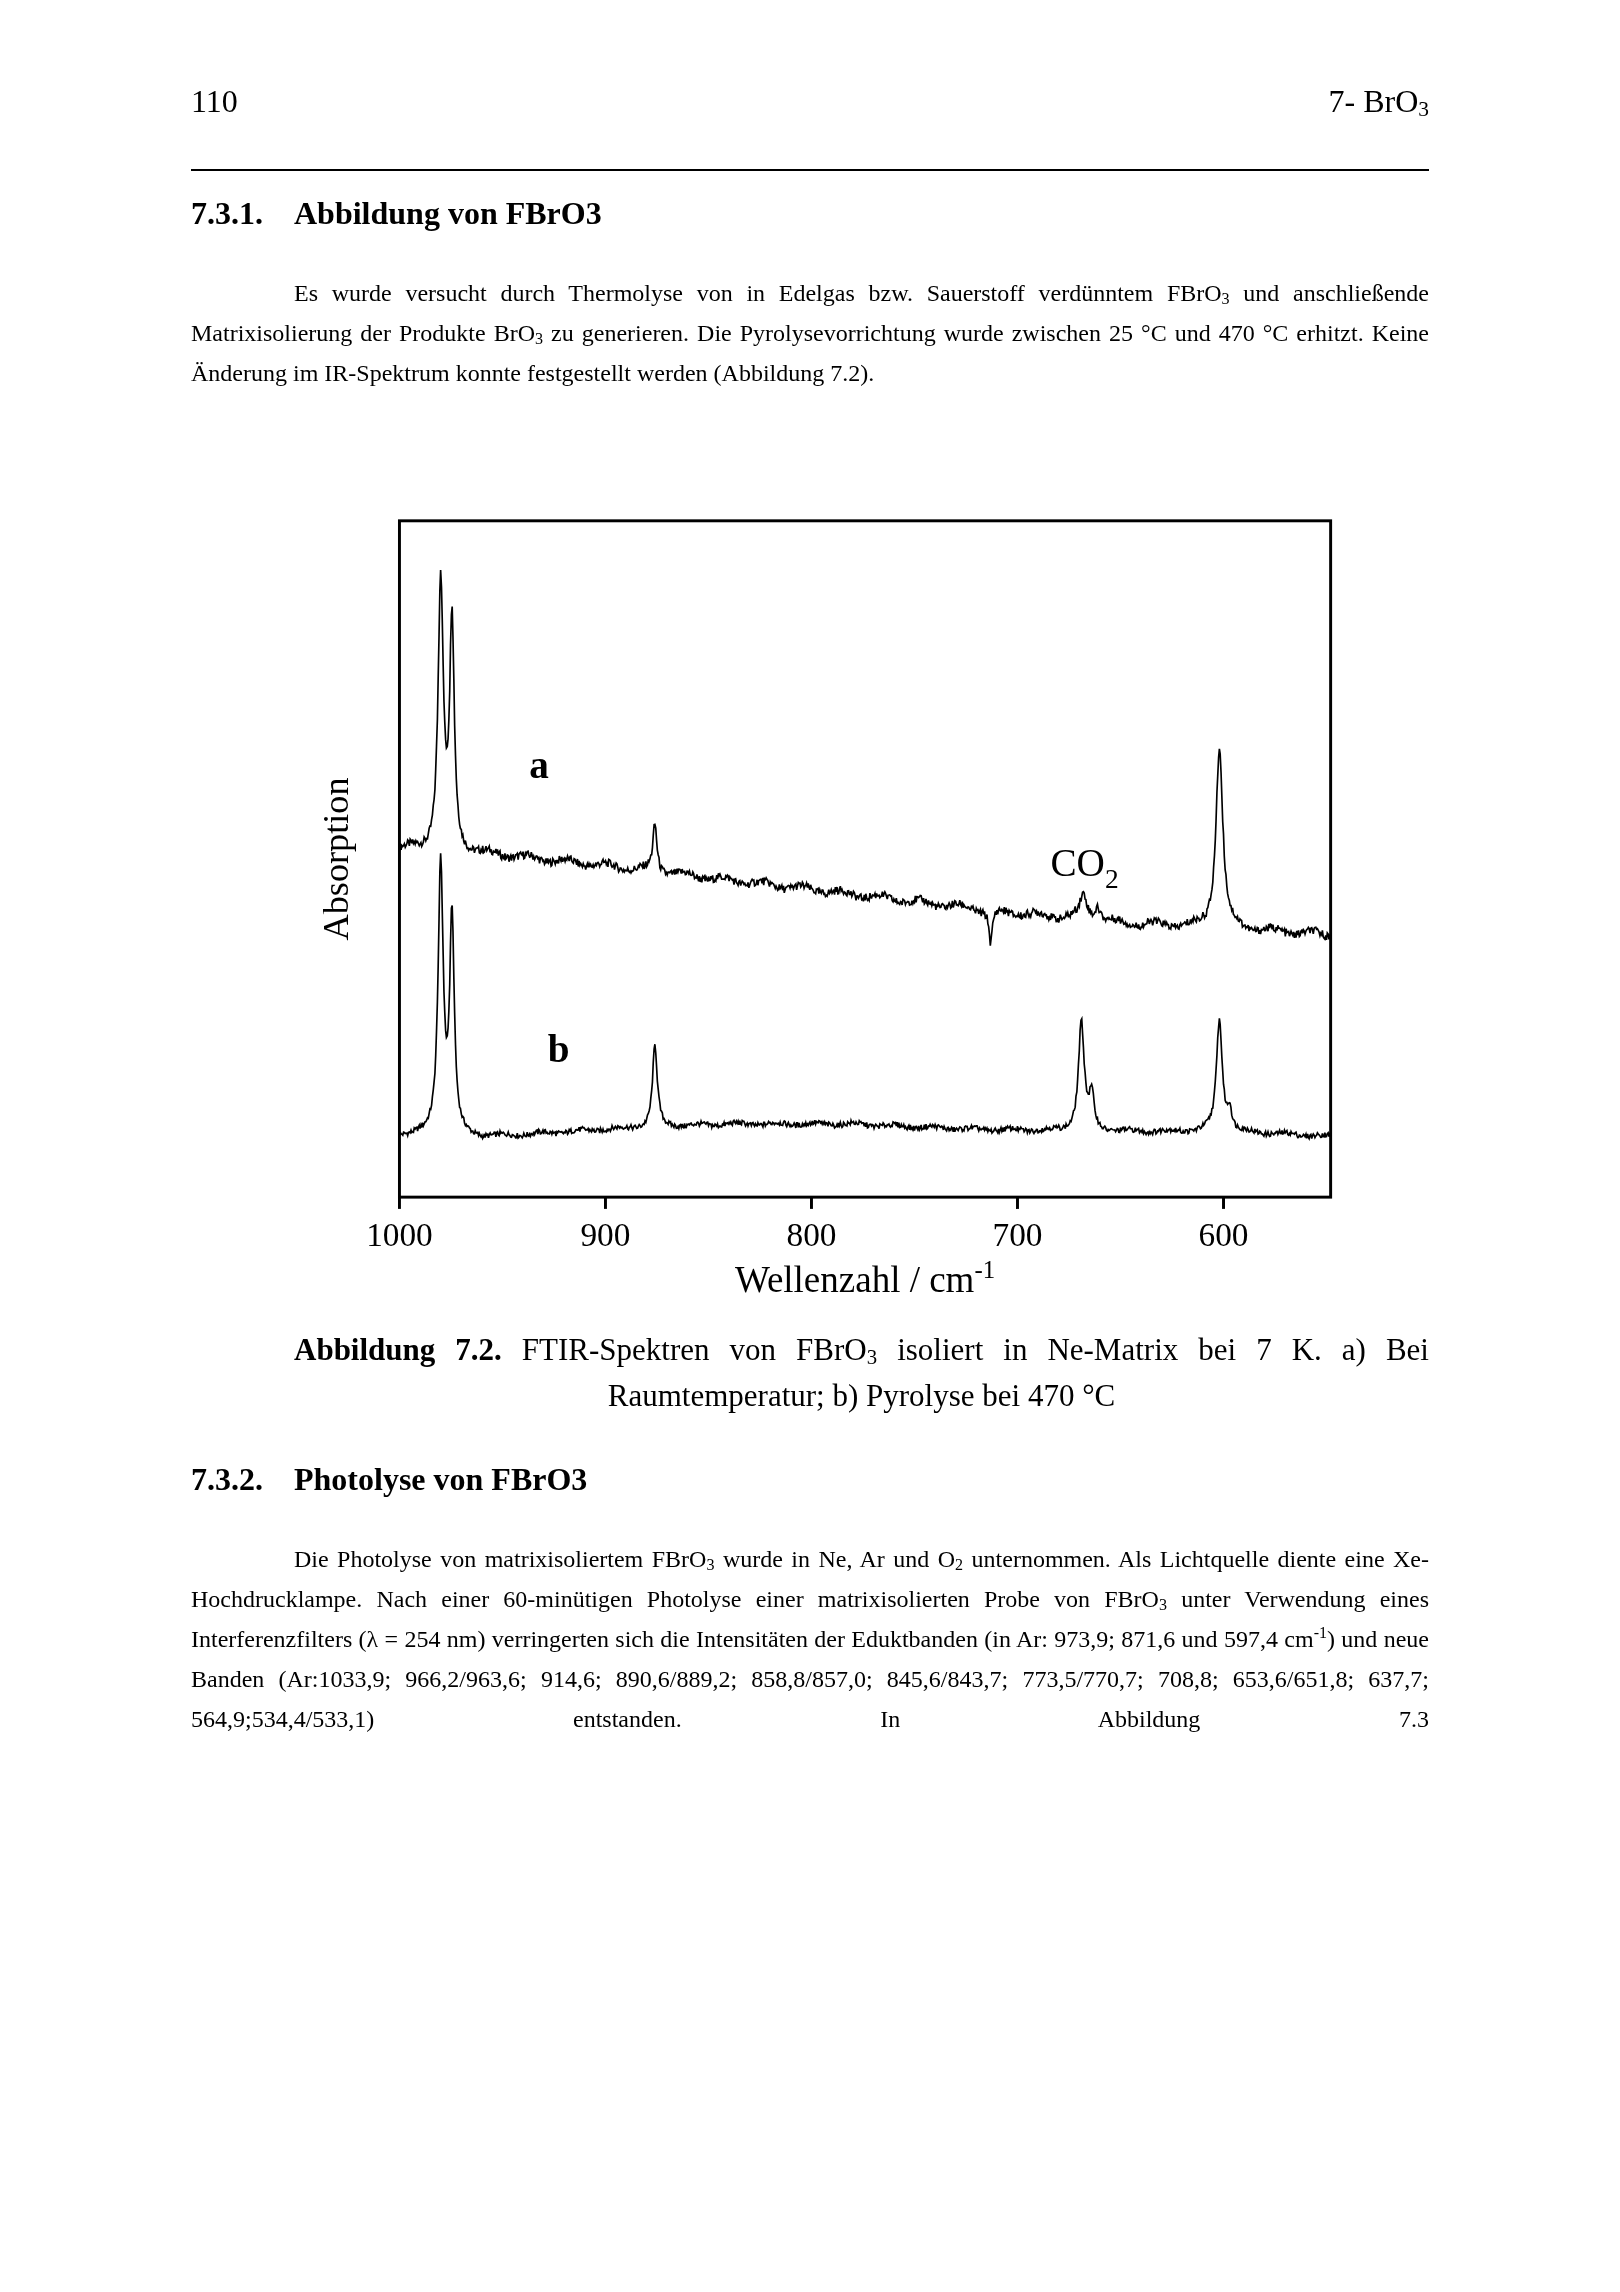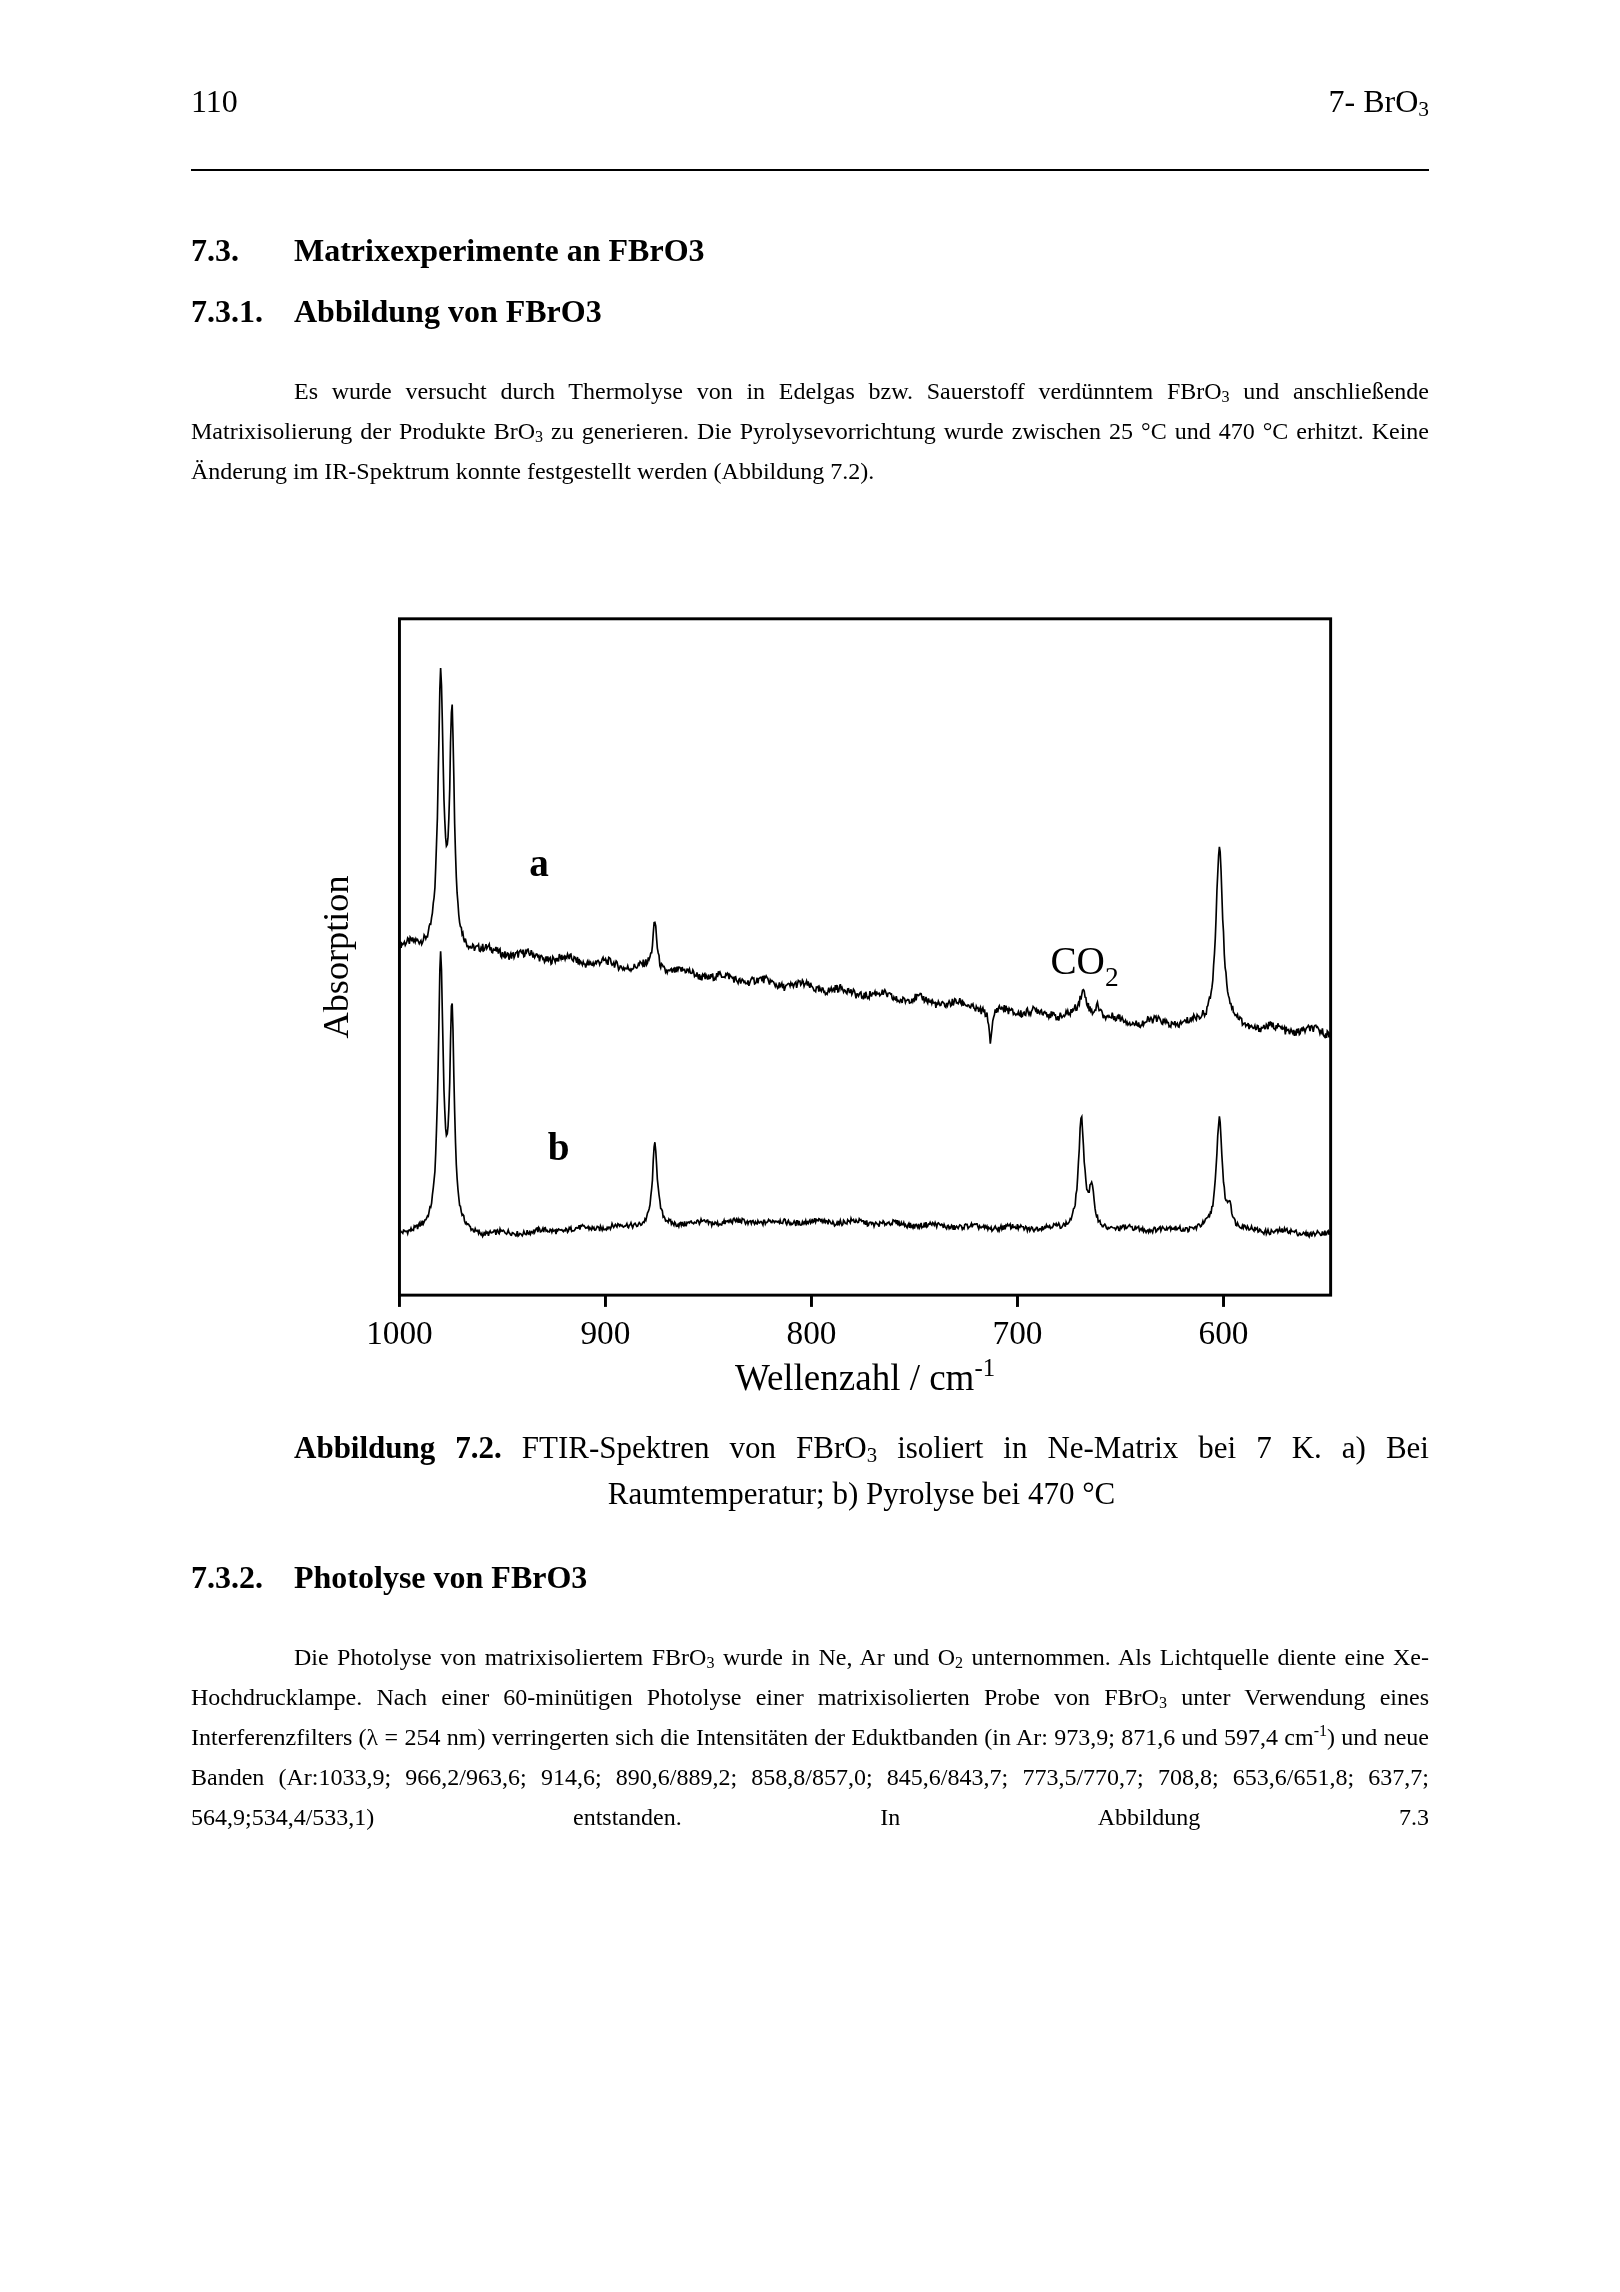--- a/index.html
+++ b/index.html
@@ -48,24 +48,20 @@
 
 <div class="page">
   <div class="content">
 
     <div class="header-row">
       <span>110</span>
       <span>7-  BrO<sub>3</sub></span>
     </div>
     <div class="rule"></div>
 
-    <div class="sec-head h2">
-      <span class="sec-num">7.3.</span>
-      <span>Matrixexperimente an FBrO3</span>
-    </div>
 
     <div class="sec-head h3">
       <span class="sec-num">7.3.1.</span>
       <span>Abbildung von FBrO3</span>
     </div>
 
     <p class="body-par">Es wurde versucht durch Thermolyse von in Edelgas bzw. Sauerstoff verdünntem FBrO<sub>3</sub> und anschließende Matrixisolierung der Produkte BrO<sub>3</sub> zu generieren. Die Pyrolysevorrichtung wurde zwischen 25 °C und 470 °C erhitzt. Keine Änderung im IR-Spektrum konnte festgestellt werden (Abbildung 7.2).</p>
 
     <div class="figure">
       <svg id="spectrum-svg" width="1039" height="743" viewBox="0 0 1060 758">

